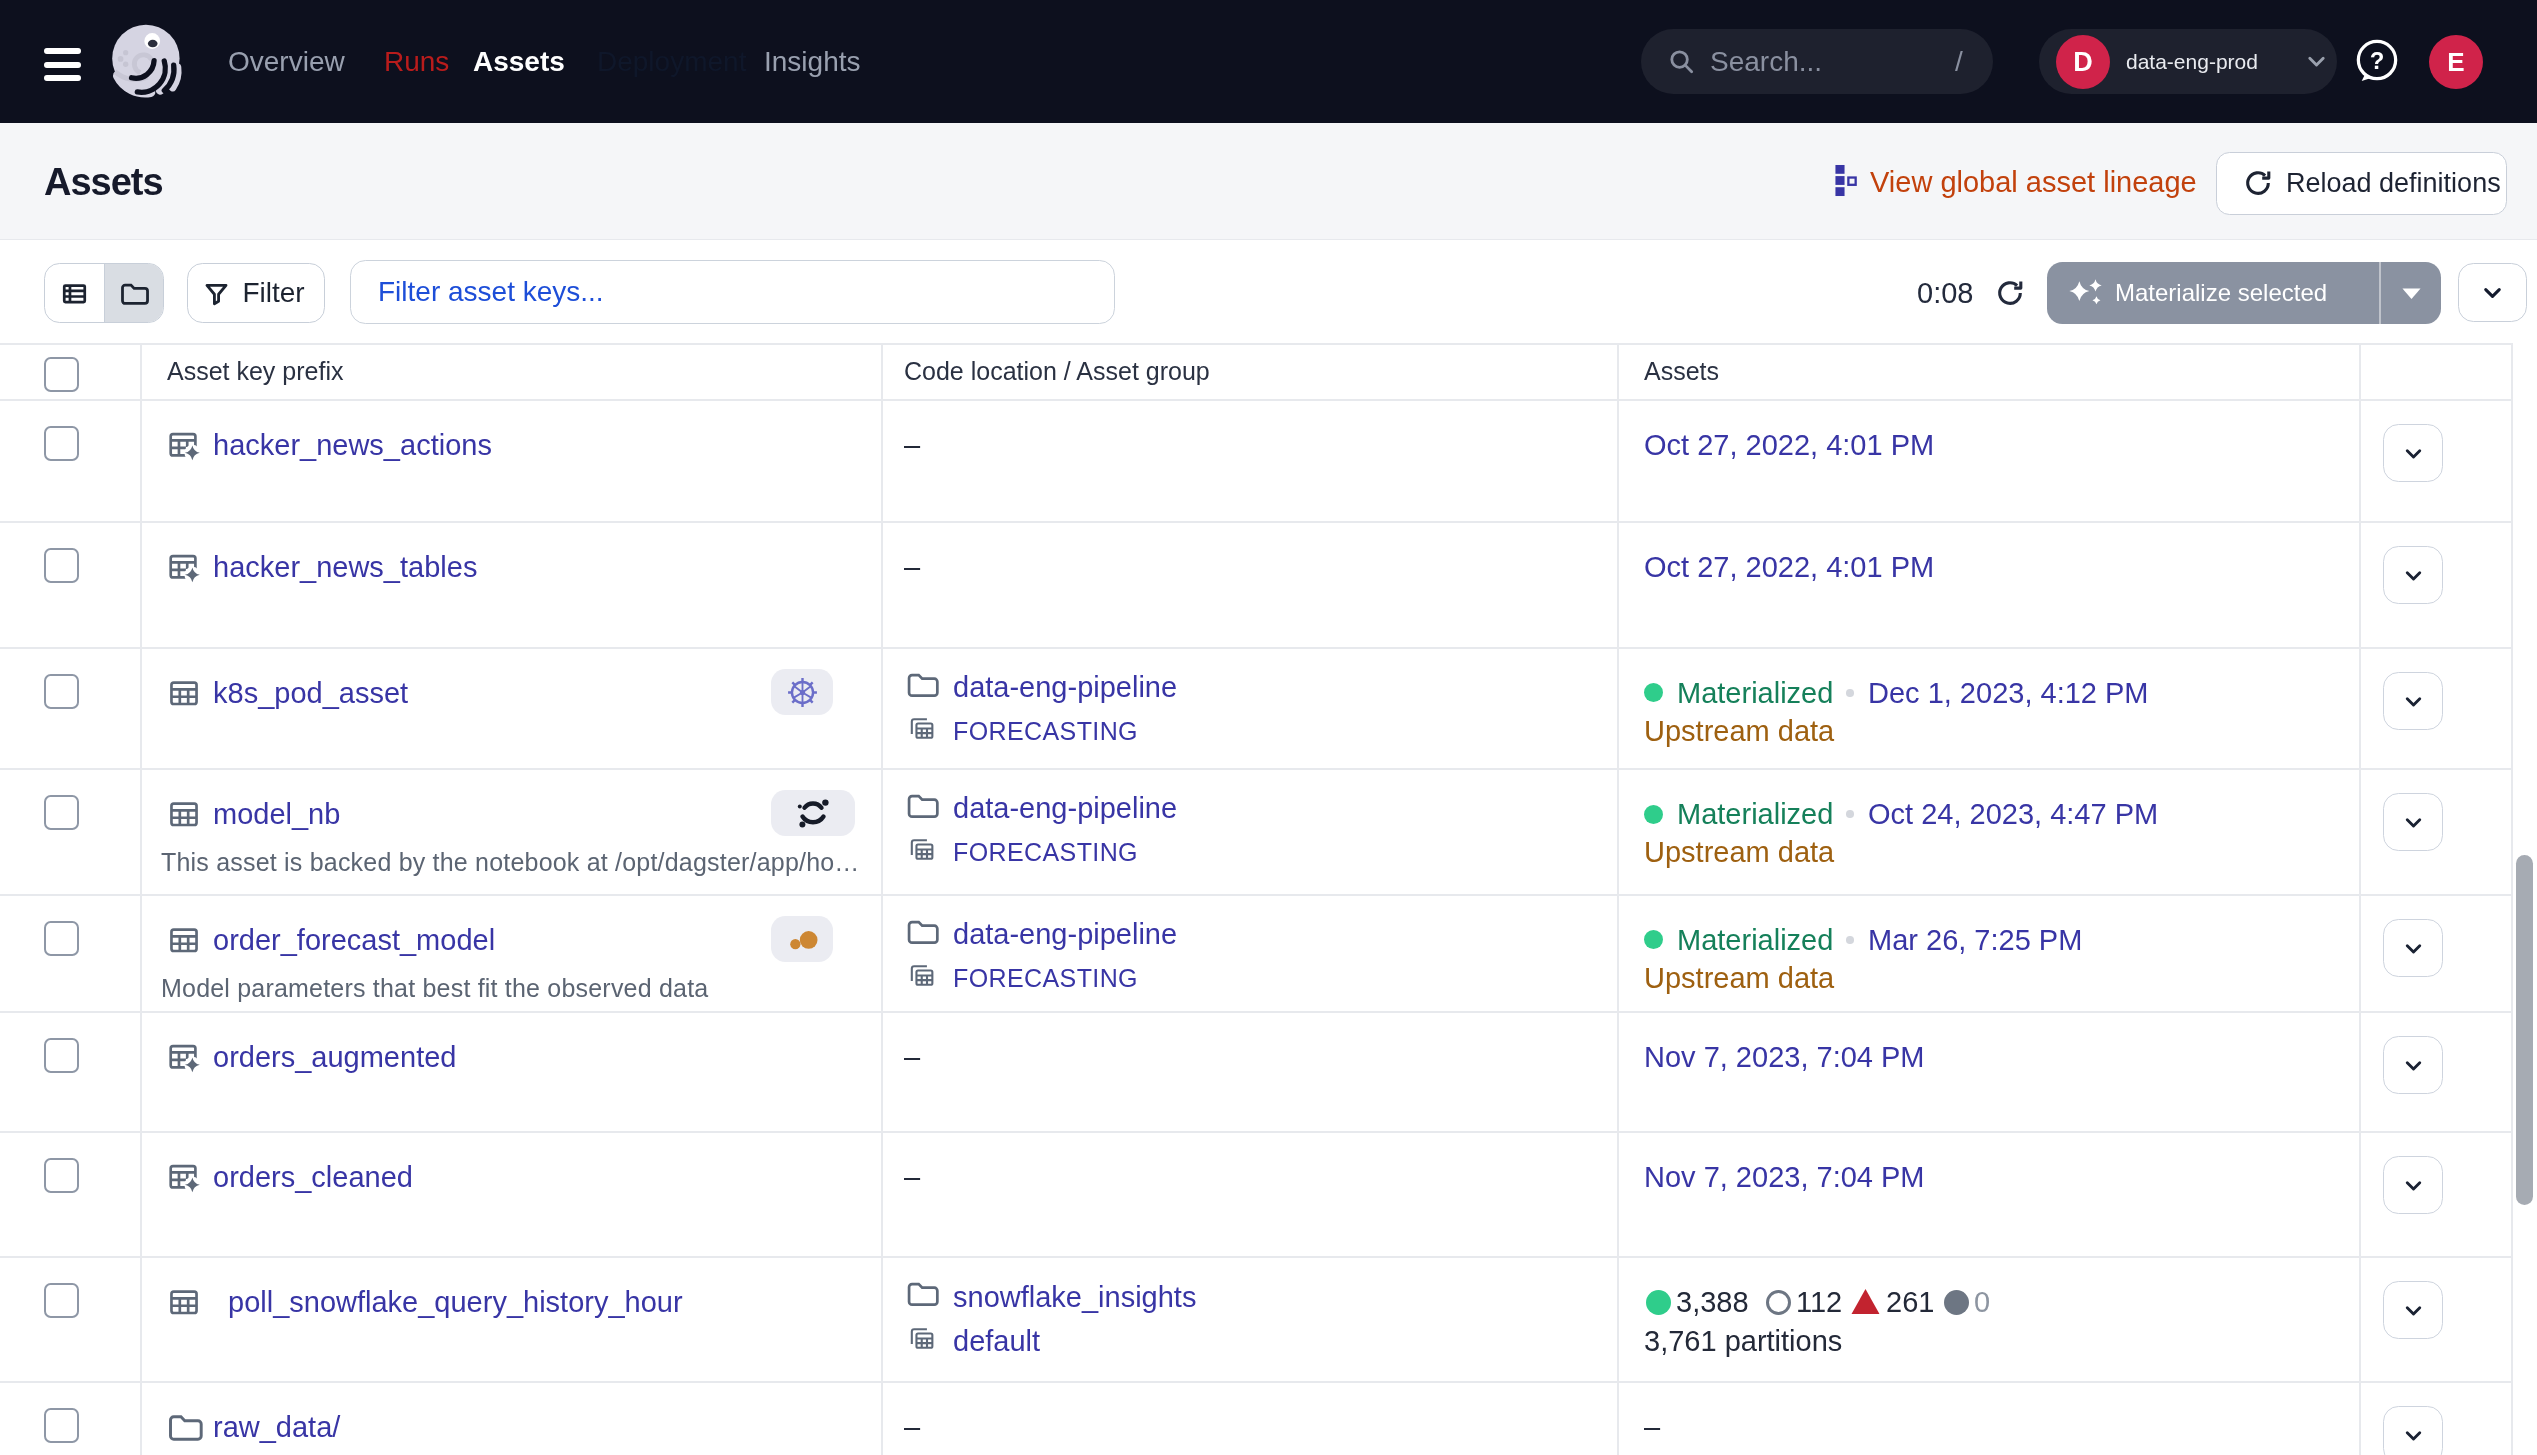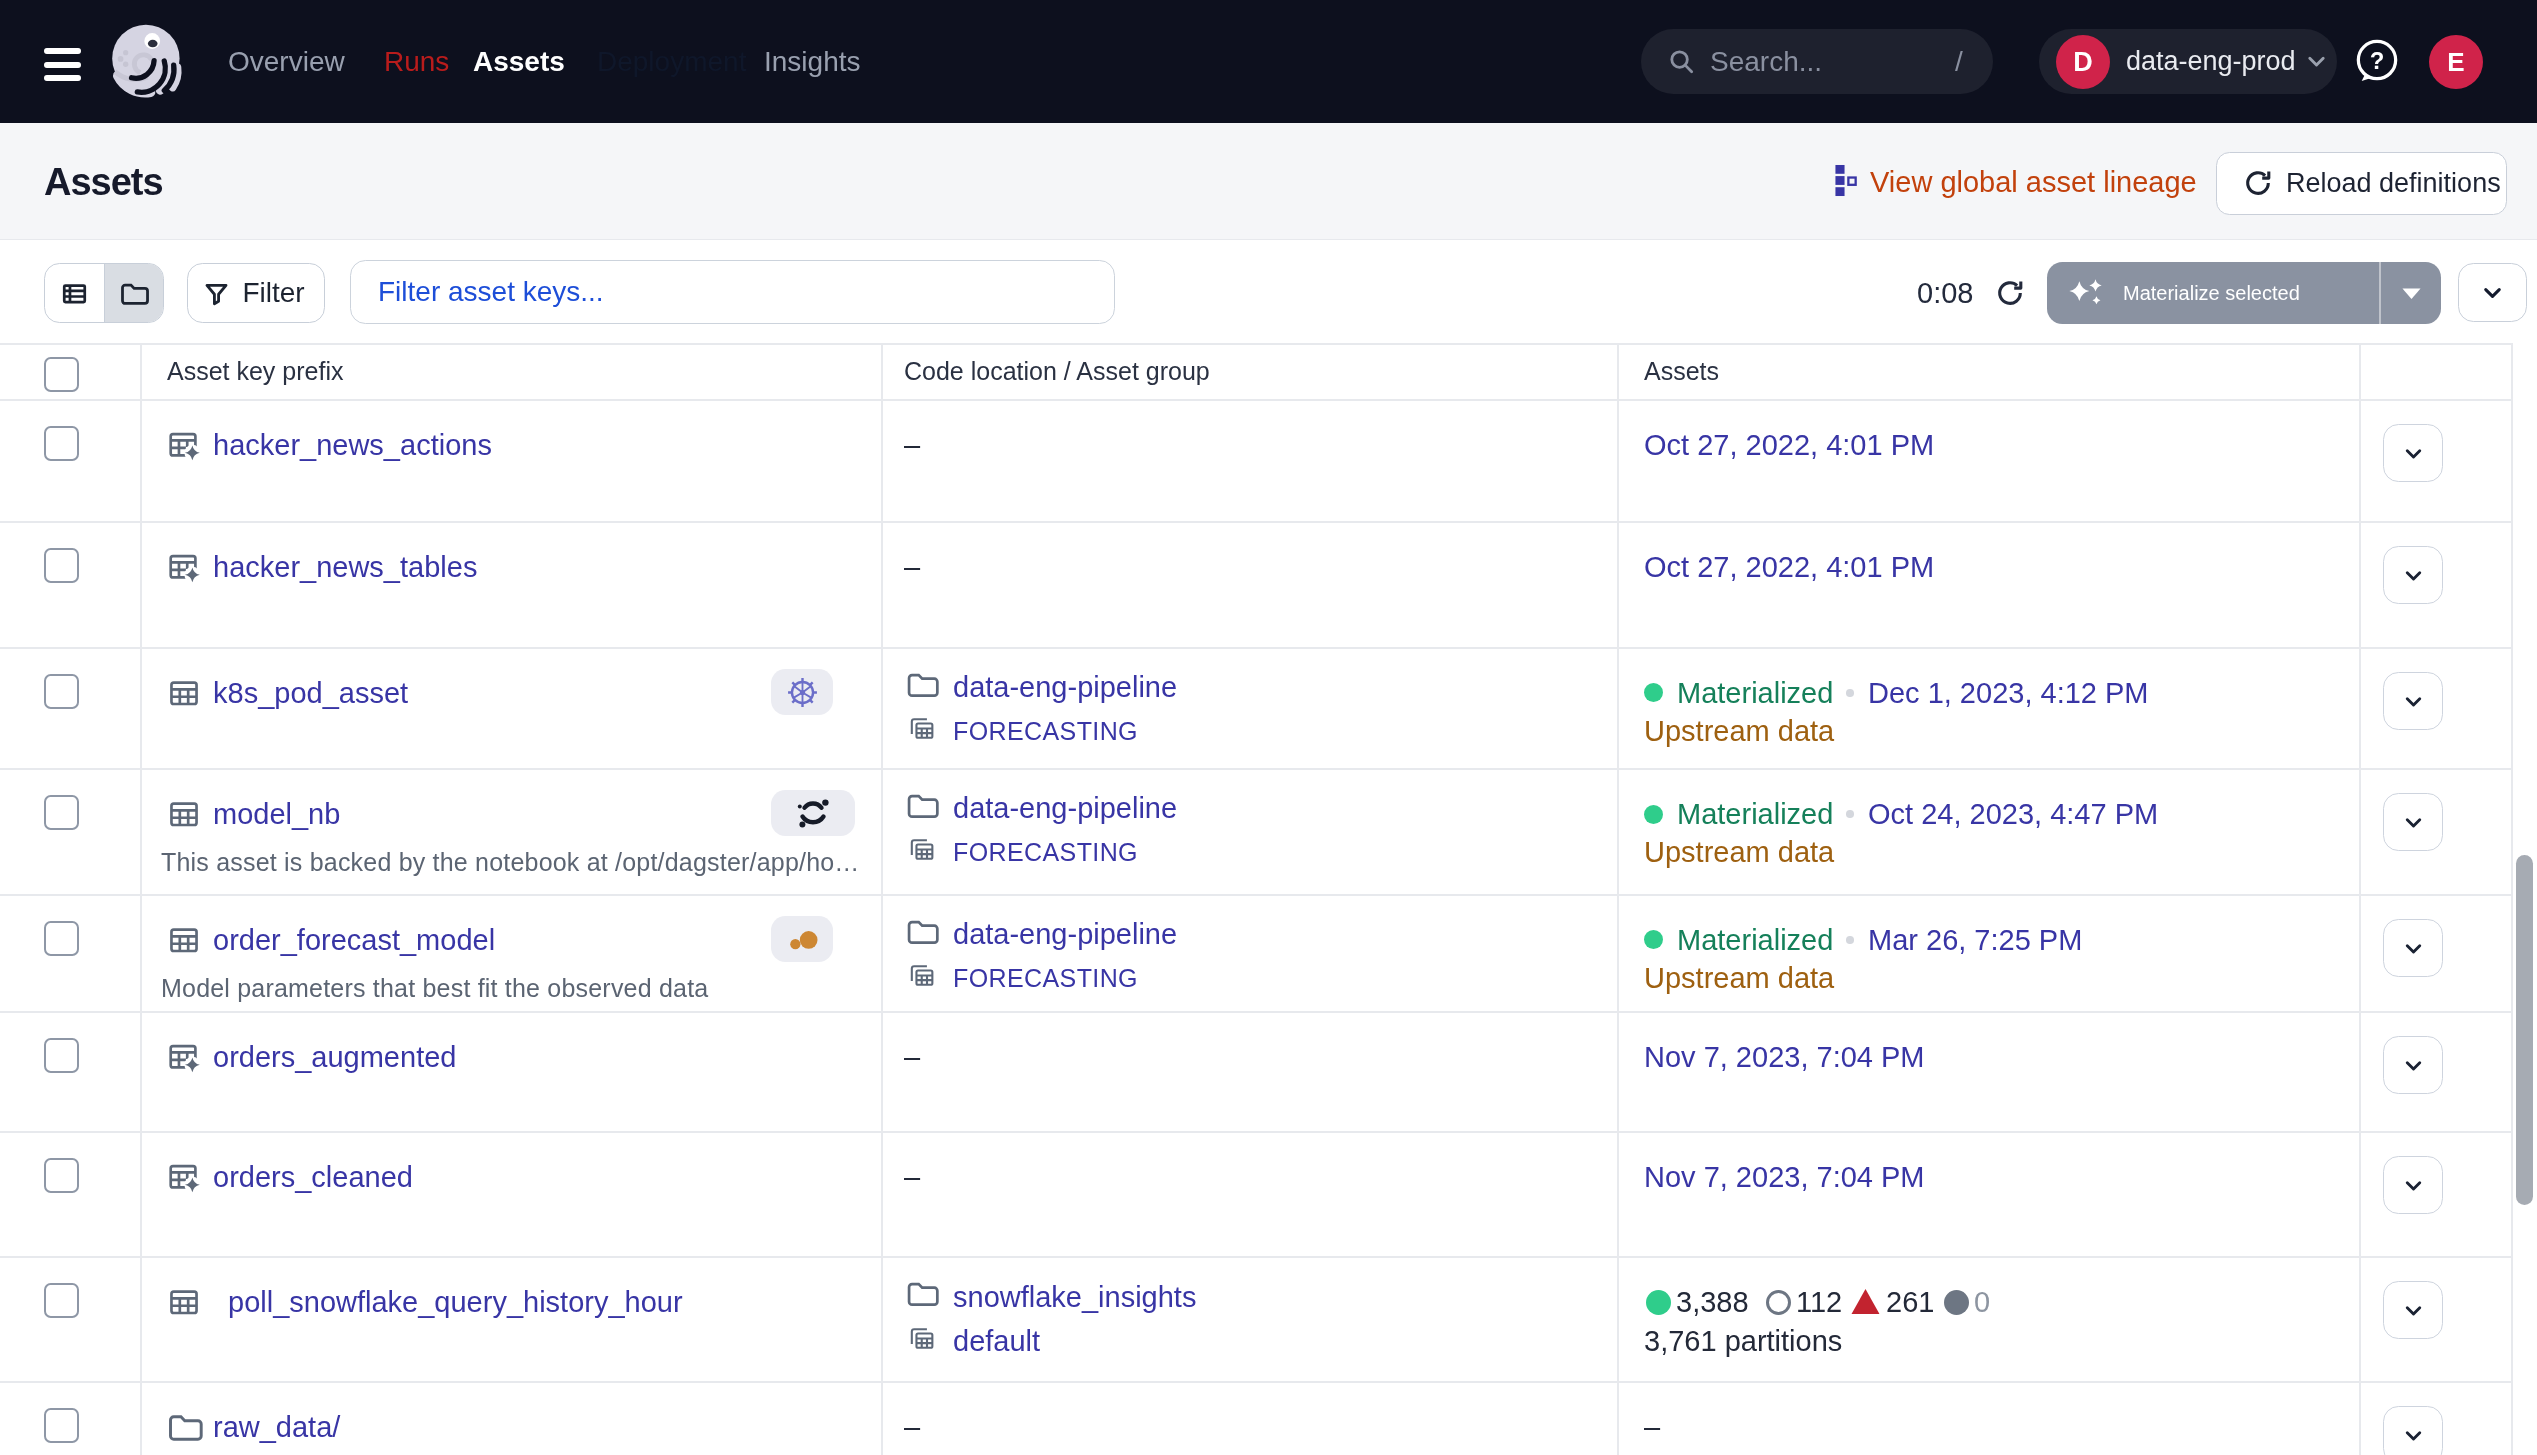--- a/index.html
+++ b/index.html
@@ -143,21 +143,21 @@
 <div class="x" style="left:597px;top:0;height:123px;line-height:123px;font-size:28px;font-weight:400;color:#0f172a">Deployment</div>
 <div class="x" style="left:764px;top:0;height:123px;line-height:123px;font-size:28px;font-weight:500;color:#99a0af">Insights</div>
 <div class="x" style="left:1641px;top:29px;width:352px;height:65px;border-radius:33px;background:#1e212e"></div>
 <svg class="x" style="left:1666px;top:46px;color:#8a90a0;" width="31" height="31" viewBox="0 0 32 32">
     <use href="#srch"></use>
   </svg>
 <div class="x" style="left:1710px;top:29px;height:65px;line-height:65px;font-size:28px;color:#8a90a0">Search...</div>
 <div class="x" style="left:1955px;top:29px;height:65px;line-height:65px;font-size:28px;color:#8a90a0">/</div>
 <div class="x" style="left:2039px;top:29px;width:298px;height:65px;border-radius:33px;background:#1e212e"></div>
 <div class="x" style="left:2056px;top:35px;width:54px;height:54px;border-radius:27px;background:#d0234a;color:#fff;font-size:27px;font-weight:700;text-align:center;line-height:54px">D</div>
-<div class="x" style="left:2126px;top:29px;height:65px;line-height:65px;font-size:27px;font-weight:500;color:#e9ebf0">data-eng-prod</div>
+<div class="x" style="left:2126px;top:29px;height:65px;line-height:65px;font-size:21px;font-weight:500;color:#e9ebf0">data-eng-prod</div>
 <svg class="x" style="left:2305px;top:54px" width="23" height="16.3" viewBox="0 0 24 17">
  <path d="M5 4.5 l7 7 7-7" fill="none" stroke="#9aa0ad" stroke-width="3" stroke-linecap="round" stroke-linejoin="round"></path>
   </svg>
 <svg class="x" style="left:2355px;top:39px" width="44" height="44" viewBox="0 0 46 46">
  <circle cx="23" cy="22" r="19.5" fill="none" stroke="#fff" stroke-width="3.4"></circle>
  <path d="M10 38 l-3 6 9-3 z" fill="#fff"></path>
  <text x="23" y="31" font-size="25" font-weight="700" fill="#fff" text-anchor="middle" font-family="Liberation Sans">?</text>
   </svg>
 <div class="x" style="left:2429px;top:35px;width:54px;height:54px;border-radius:27px;background:#d0234a;color:#fff;font-size:26px;font-weight:700;text-align:center;line-height:54px">E</div>
 <div class="x" style="left:0;top:123px;width:2538px;height:117px;background:#f5f6f8;border-bottom:1.9px solid #e7e9ed"></div>
@@ -194,21 +194,21 @@
  <span style="font-size:28px;color:#1d4ed8;margin-left:27px">Filter asset keys...</span>
   </div>
 <div class="x" style="left:1917px;top:263px;height:60px;line-height:60px;font-size:29px;color:#232a3c">0:08</div>
 <svg class="x" style="left:1994px;top:277px;color:#232a3c;" width="32" height="32" viewBox="0 0 33 33">
     <use href="#refresh"></use>
   </svg>
 <div class="x" style="left:2047px;top:262px;width:394px;height:62px;border-radius:15.4px;background:#8a92a1;display:flex;align-items:center;color:#fff">
  <svg width="38" height="38" style="margin-left:20px" viewBox="0 0 40 40">
       <use href="#sparkle"></use>
     </svg>
- <span style="font-size:20px;margin-left:18px">Materialize selected</span>
+ <span style="font-size:24px;margin-left:10px">Materialize selected</span>
  <div style="position:absolute;left:332px;top:0;width:1.9px;height:62px;background:rgba(255,255,255,.45)"></div>
  <svg style="position:absolute;left:354px;top:25px" width="21" height="13.5" viewBox="0 0 22 14">
       <path d="M1.5 1.5 h19 l-9.5 11 z" fill="#fff"></path>
     </svg>
 </div>
 <div class="x" style="left:2458px;top:263px;width:69px;height:59px;border:1.9px solid #c9d0da;border-radius:15.4px;background:#fff;display:flex;align-items:center;justify-content:center;color:#141b2e">
  <svg width="27" height="27" viewBox="0 0 28 28">
       <use href="#chev"></use>
     </svg>
   </div>

